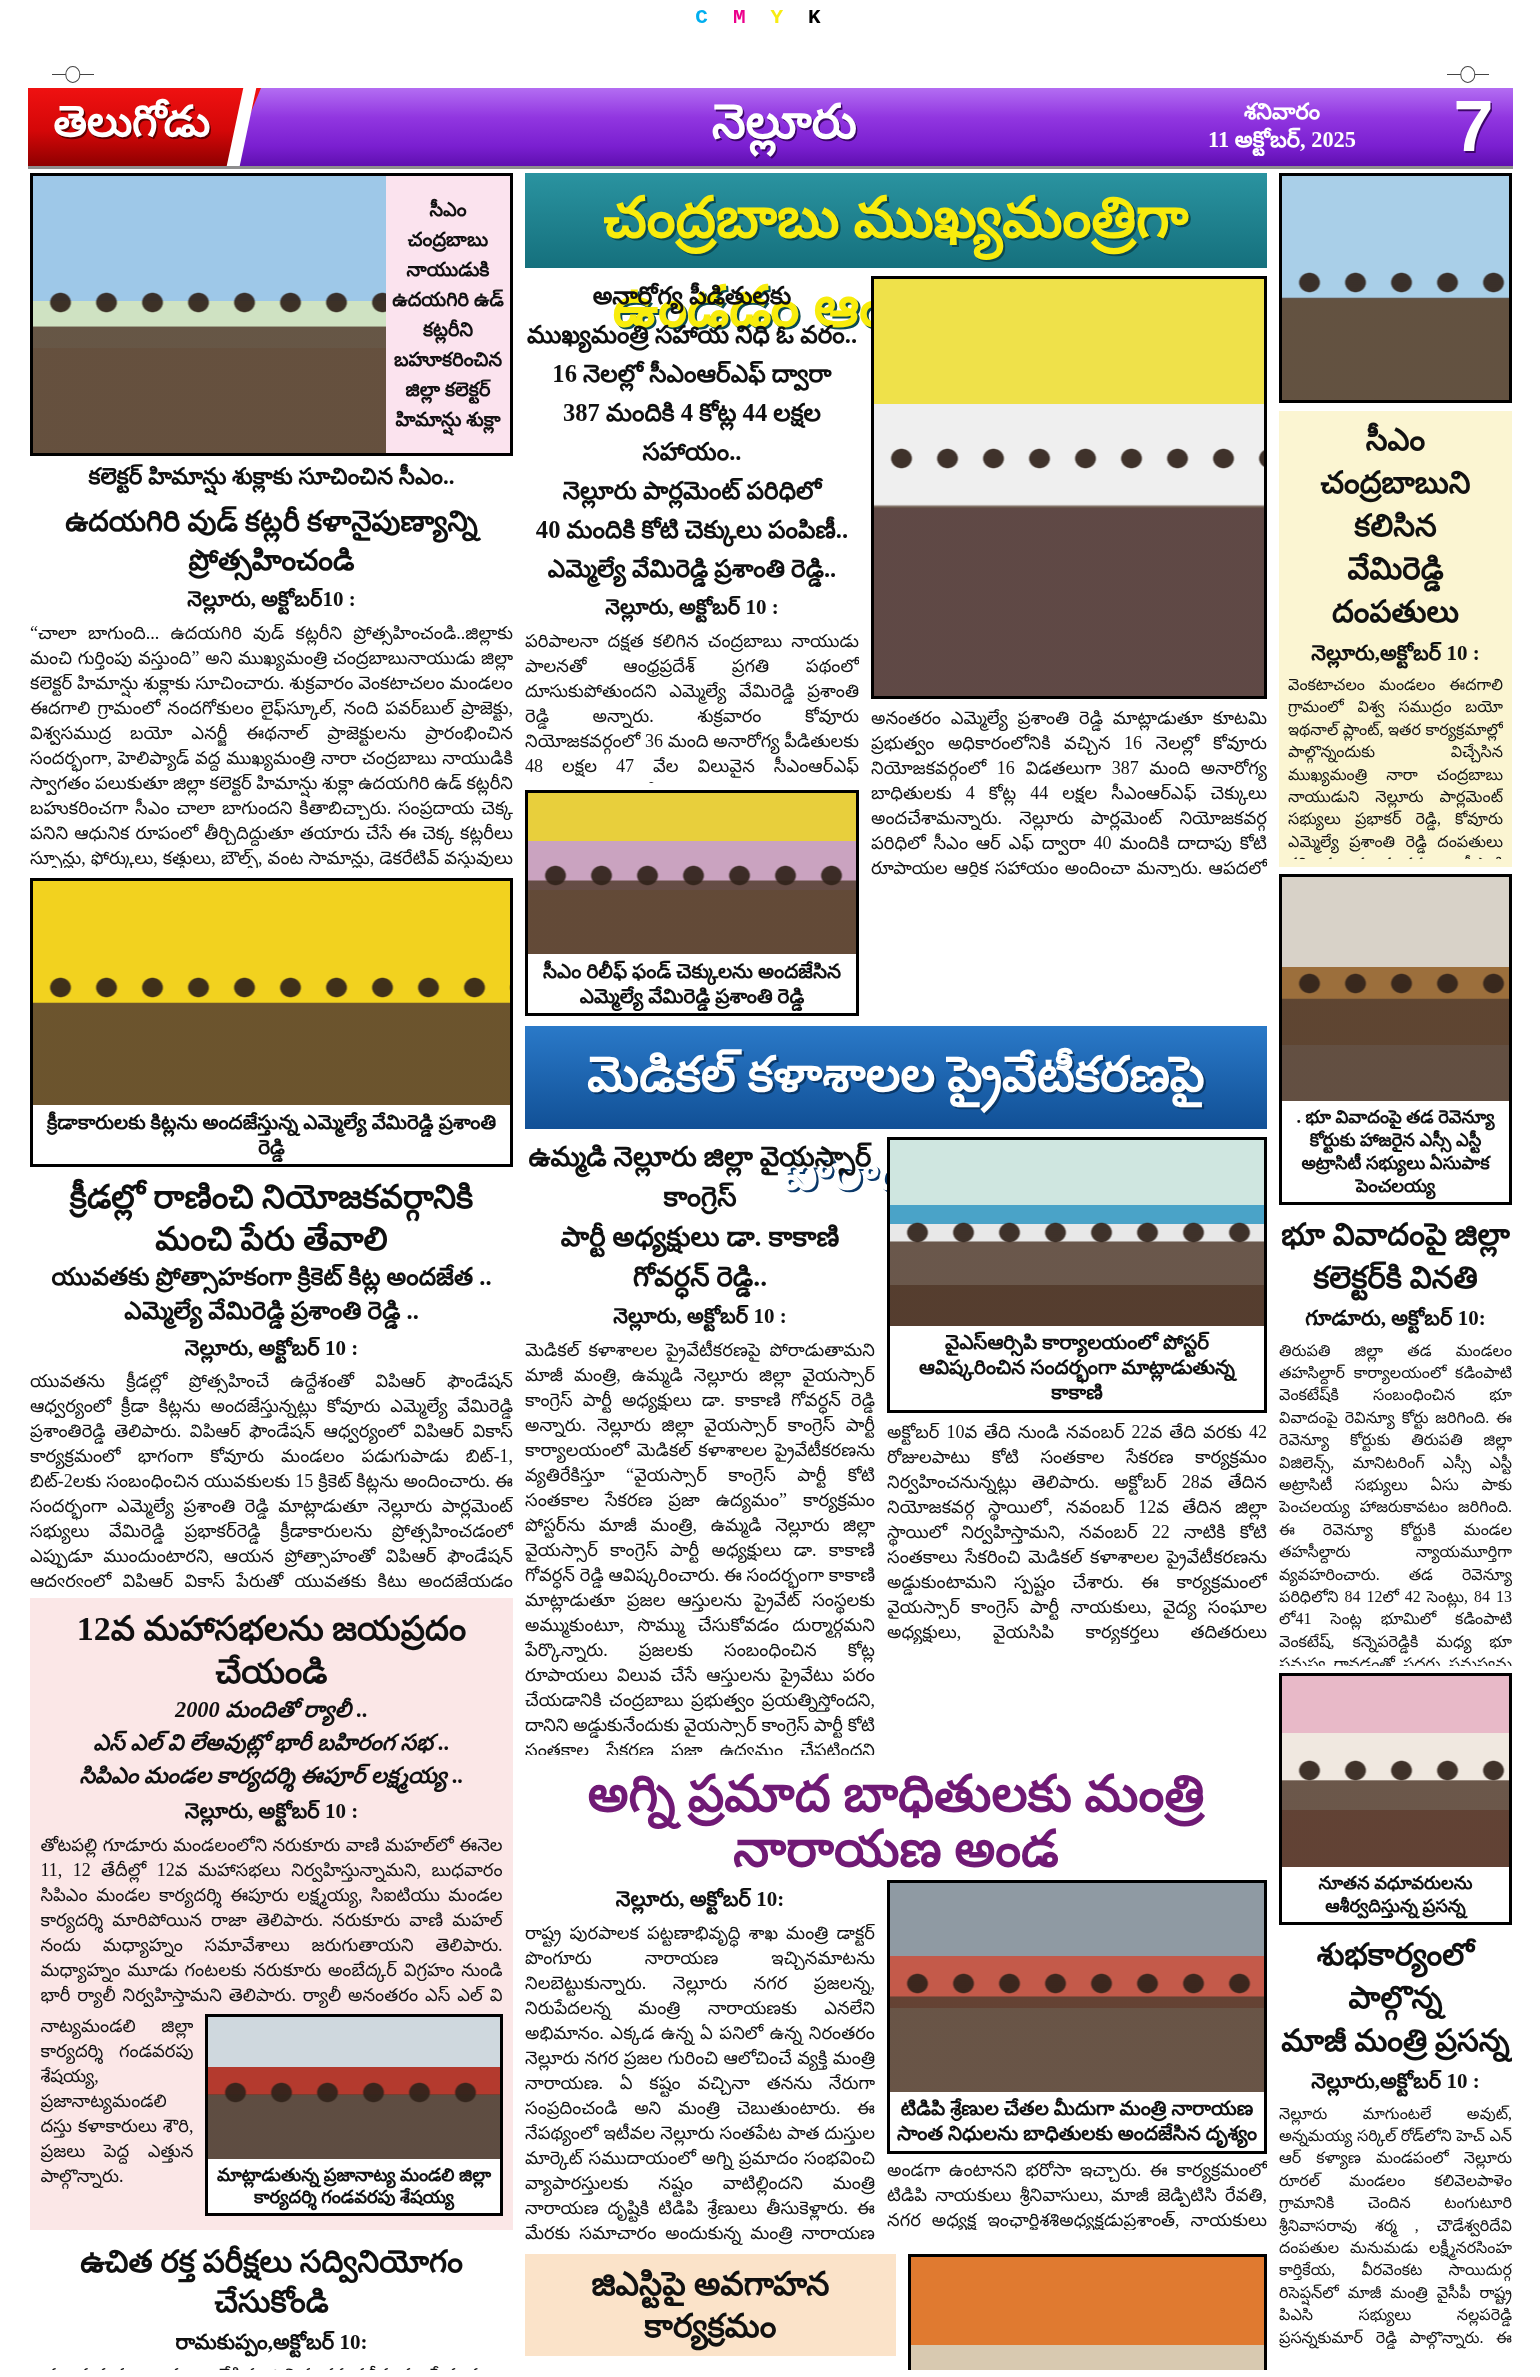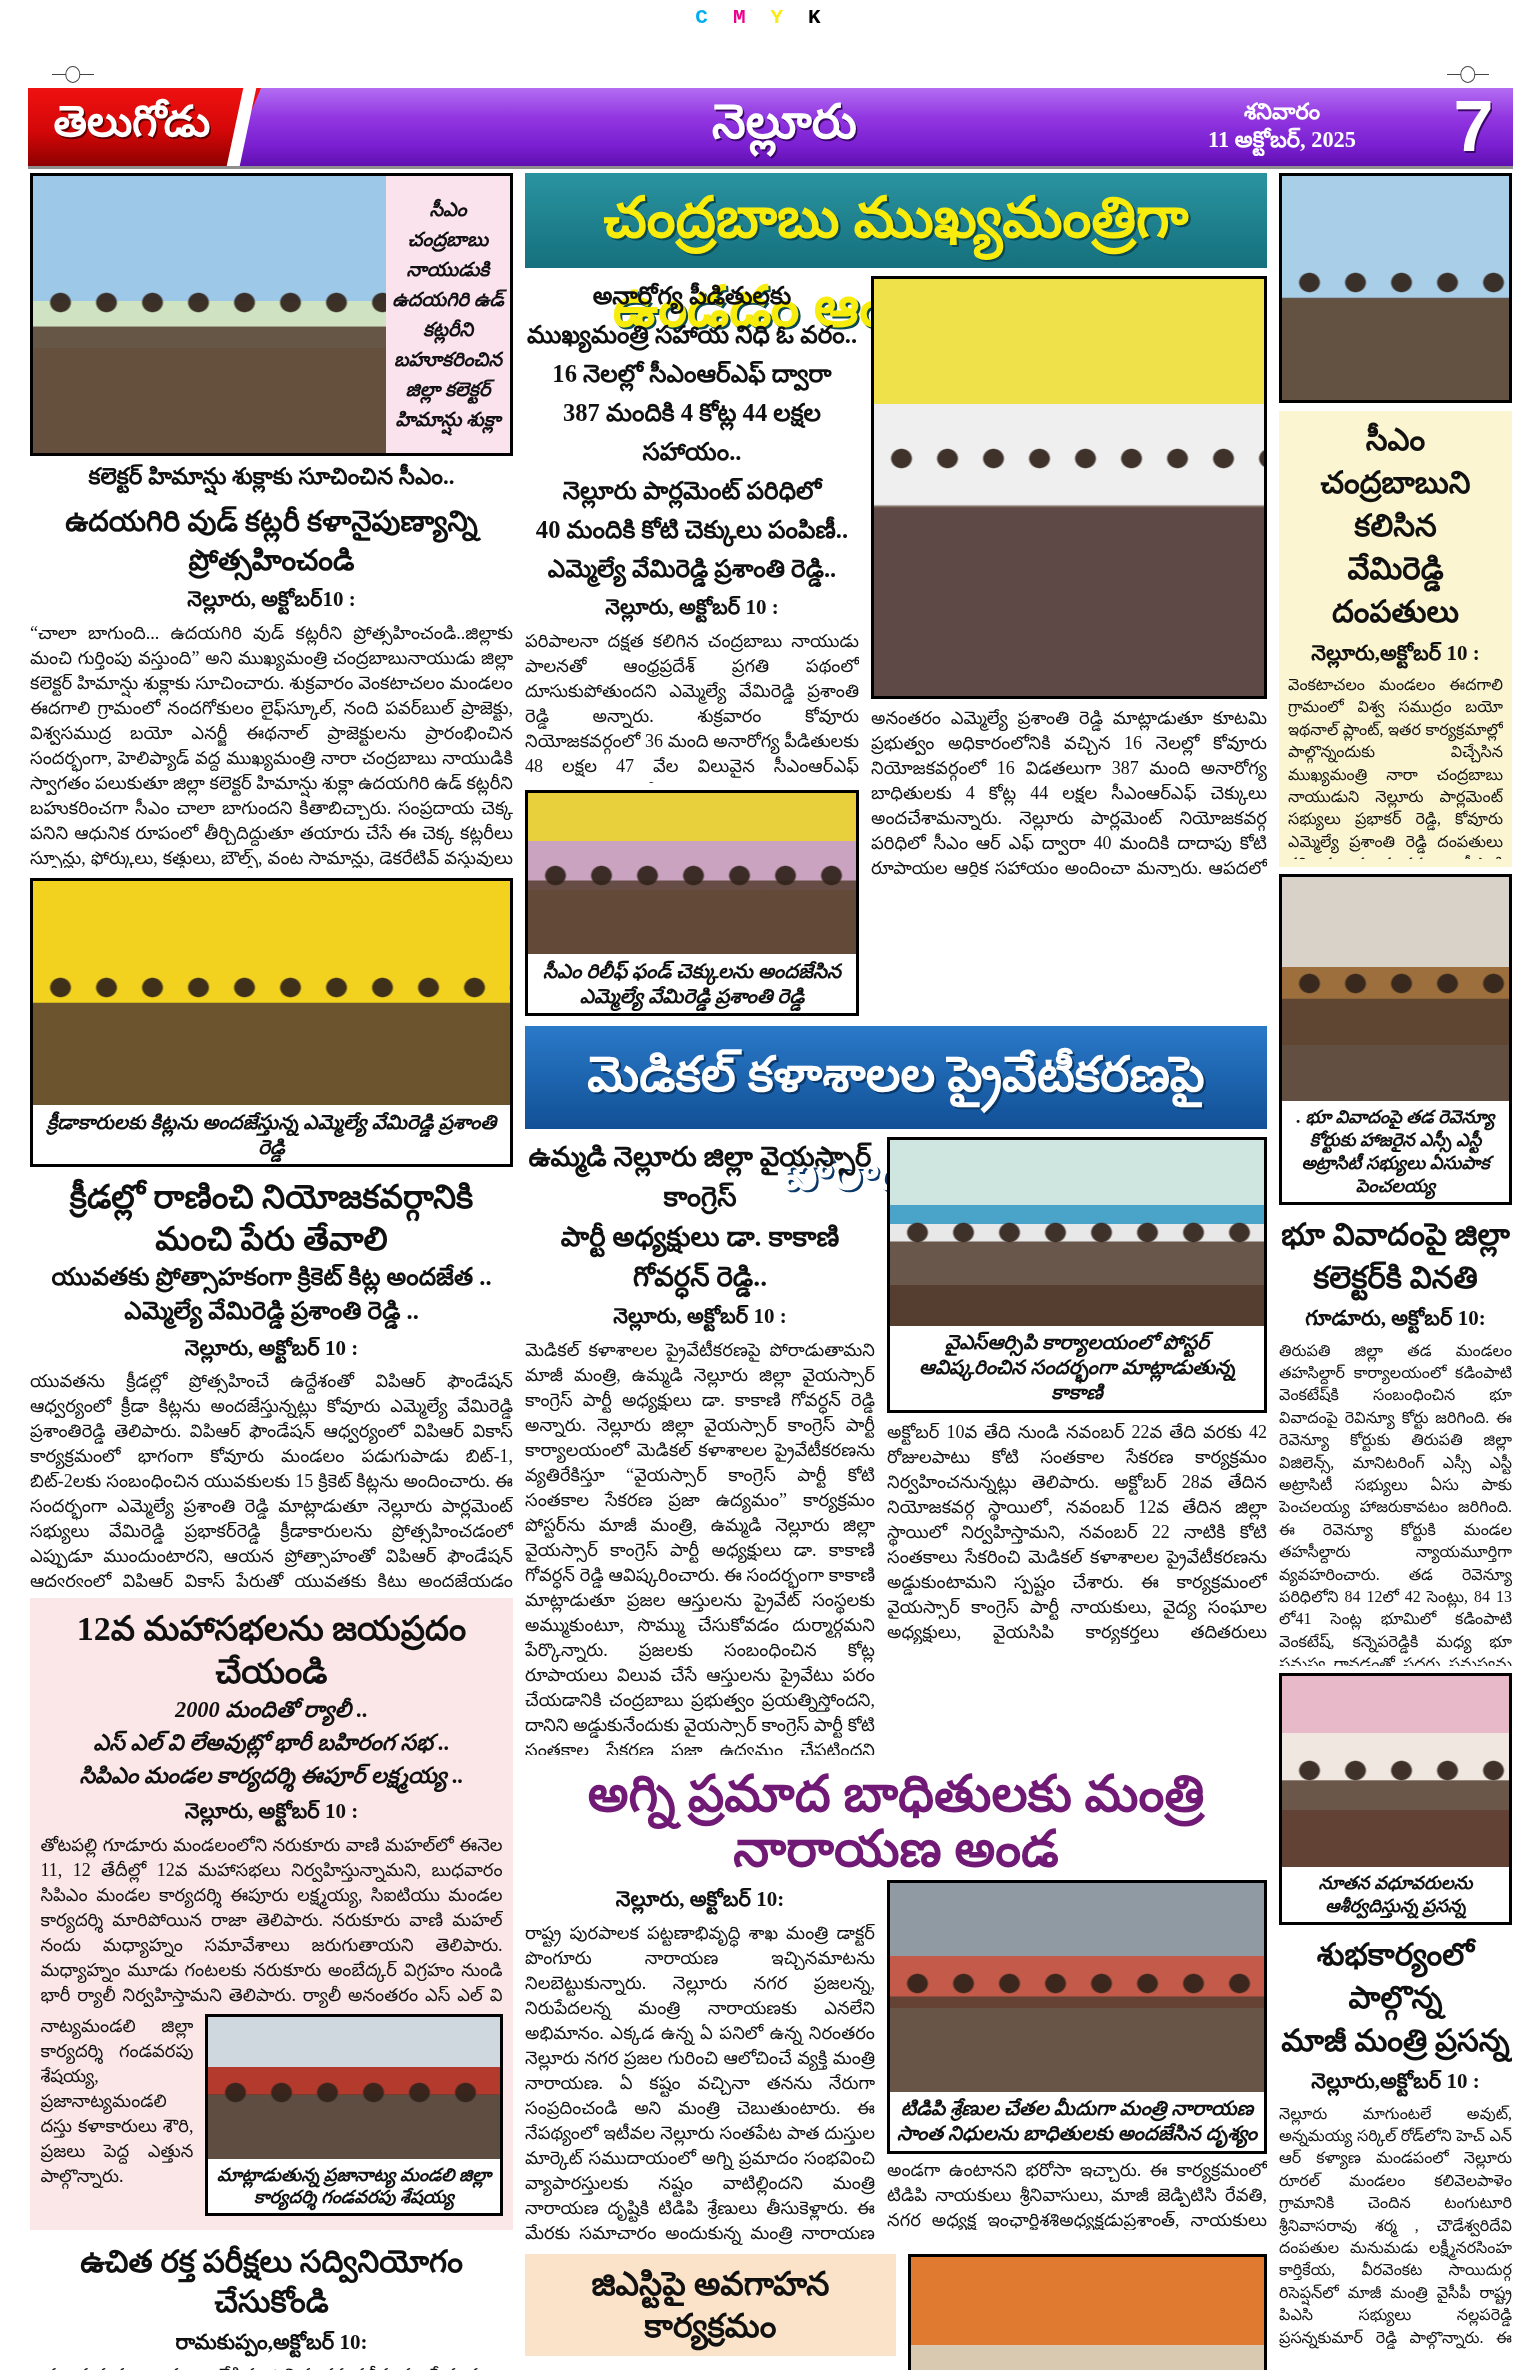--- a/index.html
+++ b/index.html
@@ -31,21 +31,21 @@
   .ed-date{position:absolute;right:157px;top:10.4px;text-align:center;color:#fff;
            font-size:22.4px;font-weight:bold;line-height:28px;}
   .pageno{position:absolute;right:19.4px;top:-3px;font-size:72px;font-weight:bold;color:#fff;
           font-family:"Liberation Sans",sans-serif;text-shadow:1.5px 2.2px 0 #3c0668;}
   
   .col{position:absolute;top:173px;height:2197px;overflow:hidden;}
   .col-left{left:30px;width:483px;}
   .col-center{left:525px;width:742px;}
   .col-right{left:1279px;width:233px;}
   
-  .box{border:3px solid #000;background:#fff;font-style:italic;}
+  .box{border:3px solid #000;background:#fff;}
   .ph{position:relative;overflow:hidden;}
   .ph::after{content:"";position:absolute;left:0;right:0;bottom:0;height:62%;
      background:radial-gradient(closest-side,rgba(48,34,26,.92) 0 42%,transparent 48%) 4.5px 0/46px 43px repeat-x,
                 linear-gradient(180deg,transparent 0 26%,rgba(84,62,48,.85) 27%);}
   .cap{font-weight:bold;text-align:center;font-size:20px;line-height:25px;padding:4.5px 6px;}
   .hl{font-weight:bold;text-align:center;font-family:"Liberation Serif",serif;}
   .deckline{font-weight:bold;text-align:center;}
   .dateline{font-weight:bold;text-align:center;font-size:21px;margin:7.5px 0 4.5px;}
   .body{text-align:justify;overflow:hidden;}
   .bl{font-size:18px;line-height:25px;}

